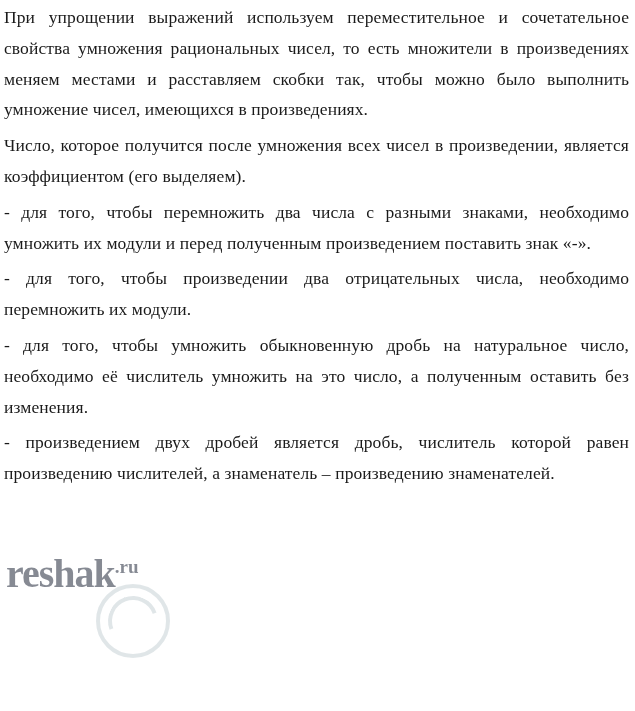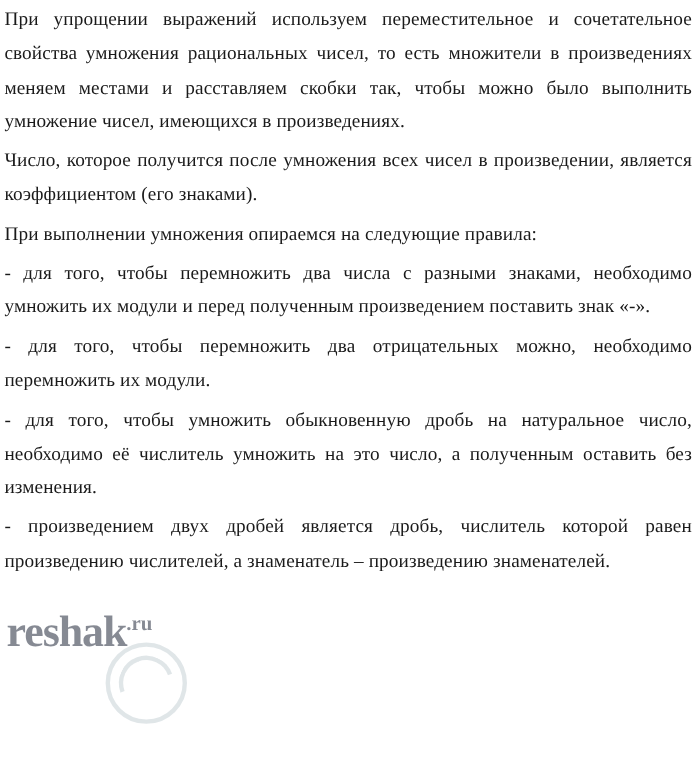--- a/index.html
+++ b/index.html
@@ -84,24 +84,23 @@
     box-sizing: border-box;
     transform: rotate(25deg);
   }
 </style>
 </head>
 <body>
 
 <div id="page">
 
   <p class="para">При упрощении выражений используем переместительное и сочетательное свойства умножения рациональных чисел, то есть множители в произведениях меняем местами и расставляем скобки так, чтобы можно было выполнить умножение чисел, имеющихся в произведениях.</p>
-  <p class="para">Число, которое получится после умножения всех чисел в произведении, является коэффициентом (его знаками).</p>
-  <p class="para">При выполнении умножения опираемся на следующие правила:</p>
+  <p class="para">Число, которое получится после умножения всех чисел в произведении, является коэффициентом (его выделяем).</p>
   <p class="para">- для того, чтобы перемножить два числа с разными знаками, необходимо умножить их модули и перед полученным произведением поставить знак «-».</p>
-  <p class="para">- для того, чтобы перемножить два отрицательных можно, необходимо перемножить их модули.</p>
+  <p class="para">- для того, чтобы произведении два отрицательных числа, необходимо перемножить их модули.</p>
   <p class="para">- для того, чтобы умножить обыкновенную дробь на натуральное число, необходимо её числитель умножить на это число, а полученным оставить без изменения.</p>
   <p class="para">- произведением двух дробей является дробь, числитель которой равен произведению числителей, а знаменатель – произведению знаменателей.</p>
 
   <div id="watermark">
     <div class="wm-text"><span>reshak</span><span class="wm-small">.ru</span></div>
     <div class="wm-circle"></div>
     <div class="wm-arc"></div>
   </div>
 
 </div>

